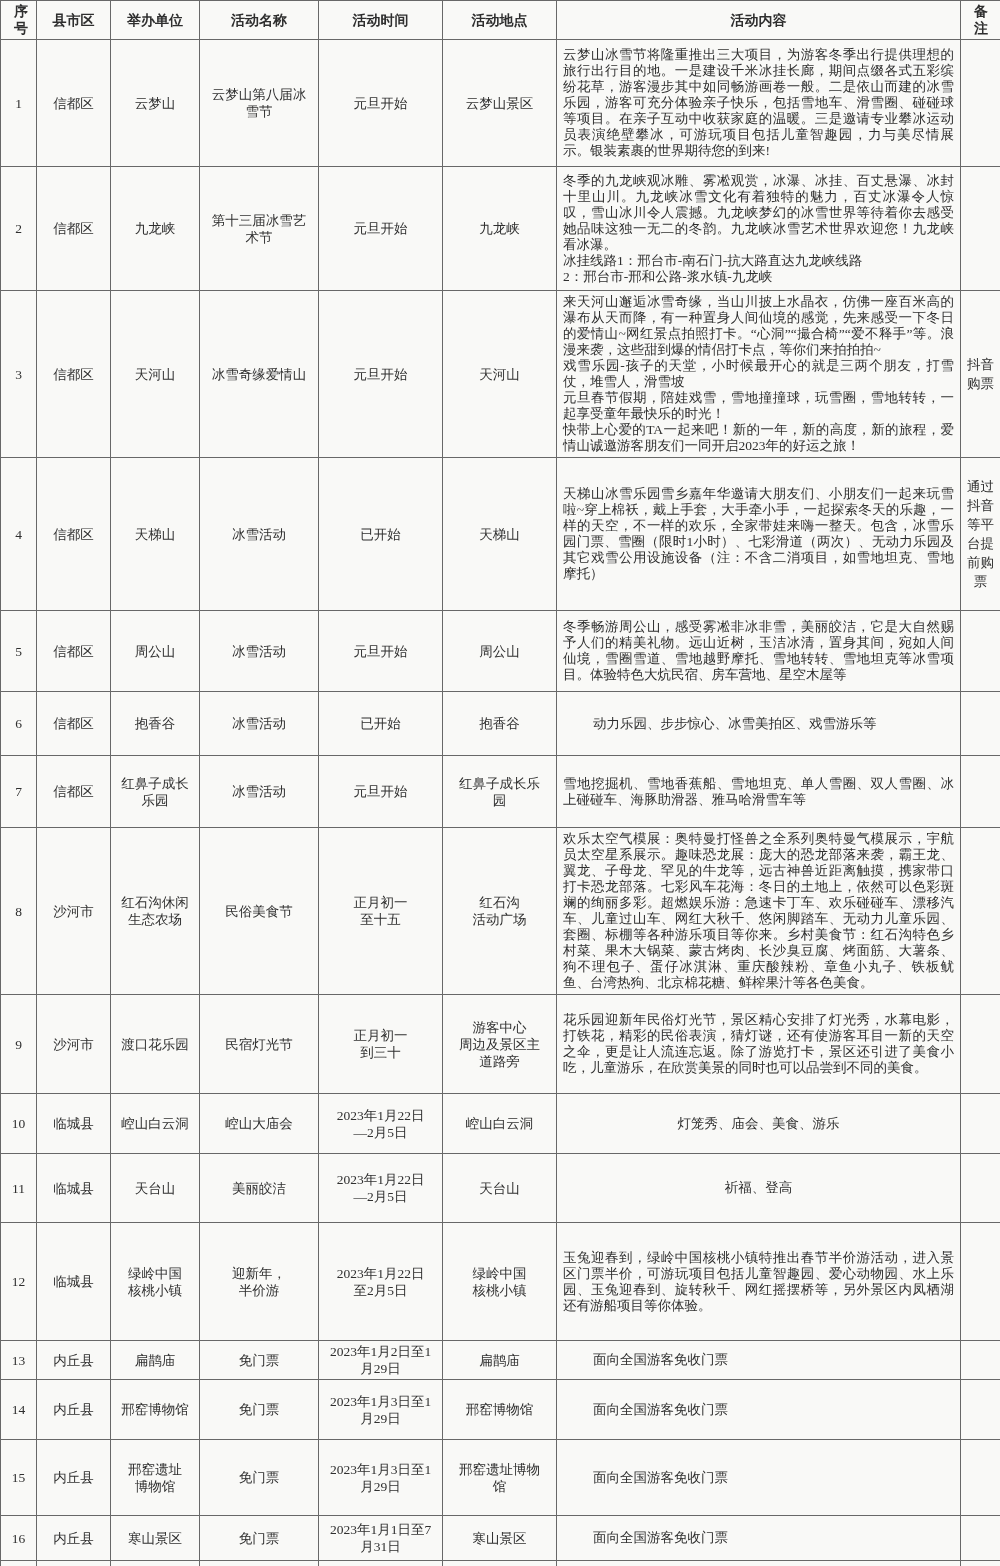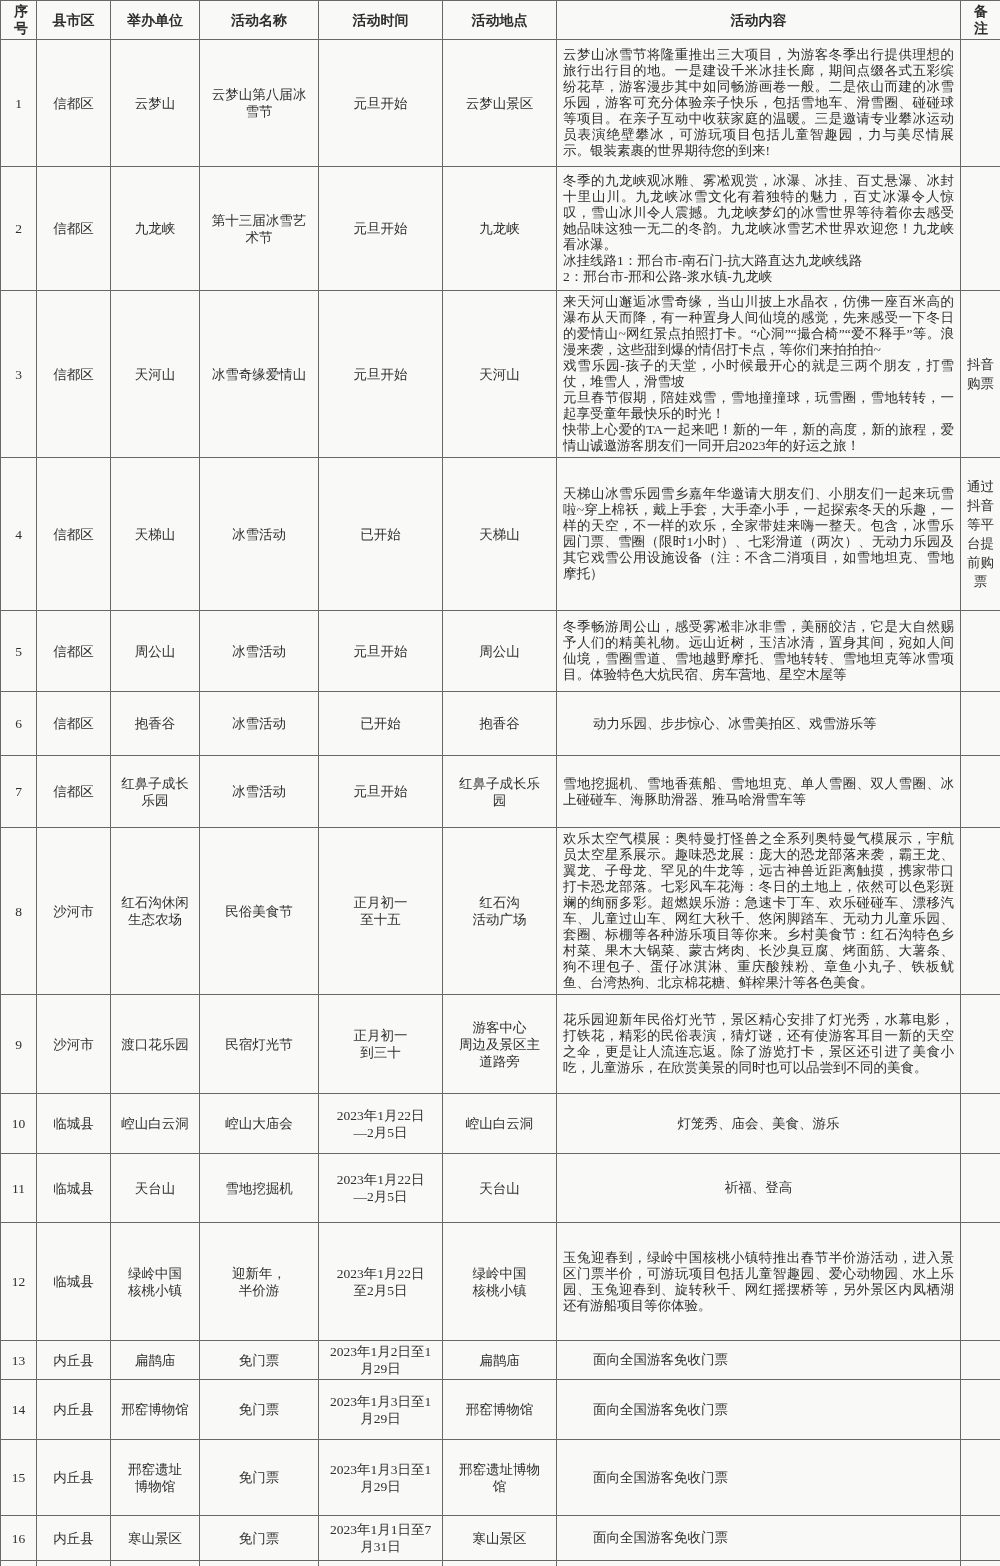--- a/index.html
+++ b/index.html
@@ -209,21 +209,21 @@
     <td class="c-time">2023年1月22日
 —2月5日</td>
     <td class="c-location">崆山白云洞</td>
     <td class="c-content align-center">灯笼秀、庙会、美食、游乐</td>
     <td class="c-remark"></td>
   </tr>
       <tr>
     <td class="c-no">11</td>
     <td class="c-district">临城县</td>
     <td class="c-organizer">天台山</td>
-    <td class="c-name">雪地挖掘机</td>
+    <td class="c-name">美丽皎洁</td>
     <td class="c-time">2023年1月22日
 —2月5日</td>
     <td class="c-location">天台山</td>
     <td class="c-content align-center">祈福、登高</td>
     <td class="c-remark"></td>
   </tr>
       <tr>
     <td class="c-no">12</td>
     <td class="c-district">临城县</td>
     <td class="c-organizer">绿岭中国

